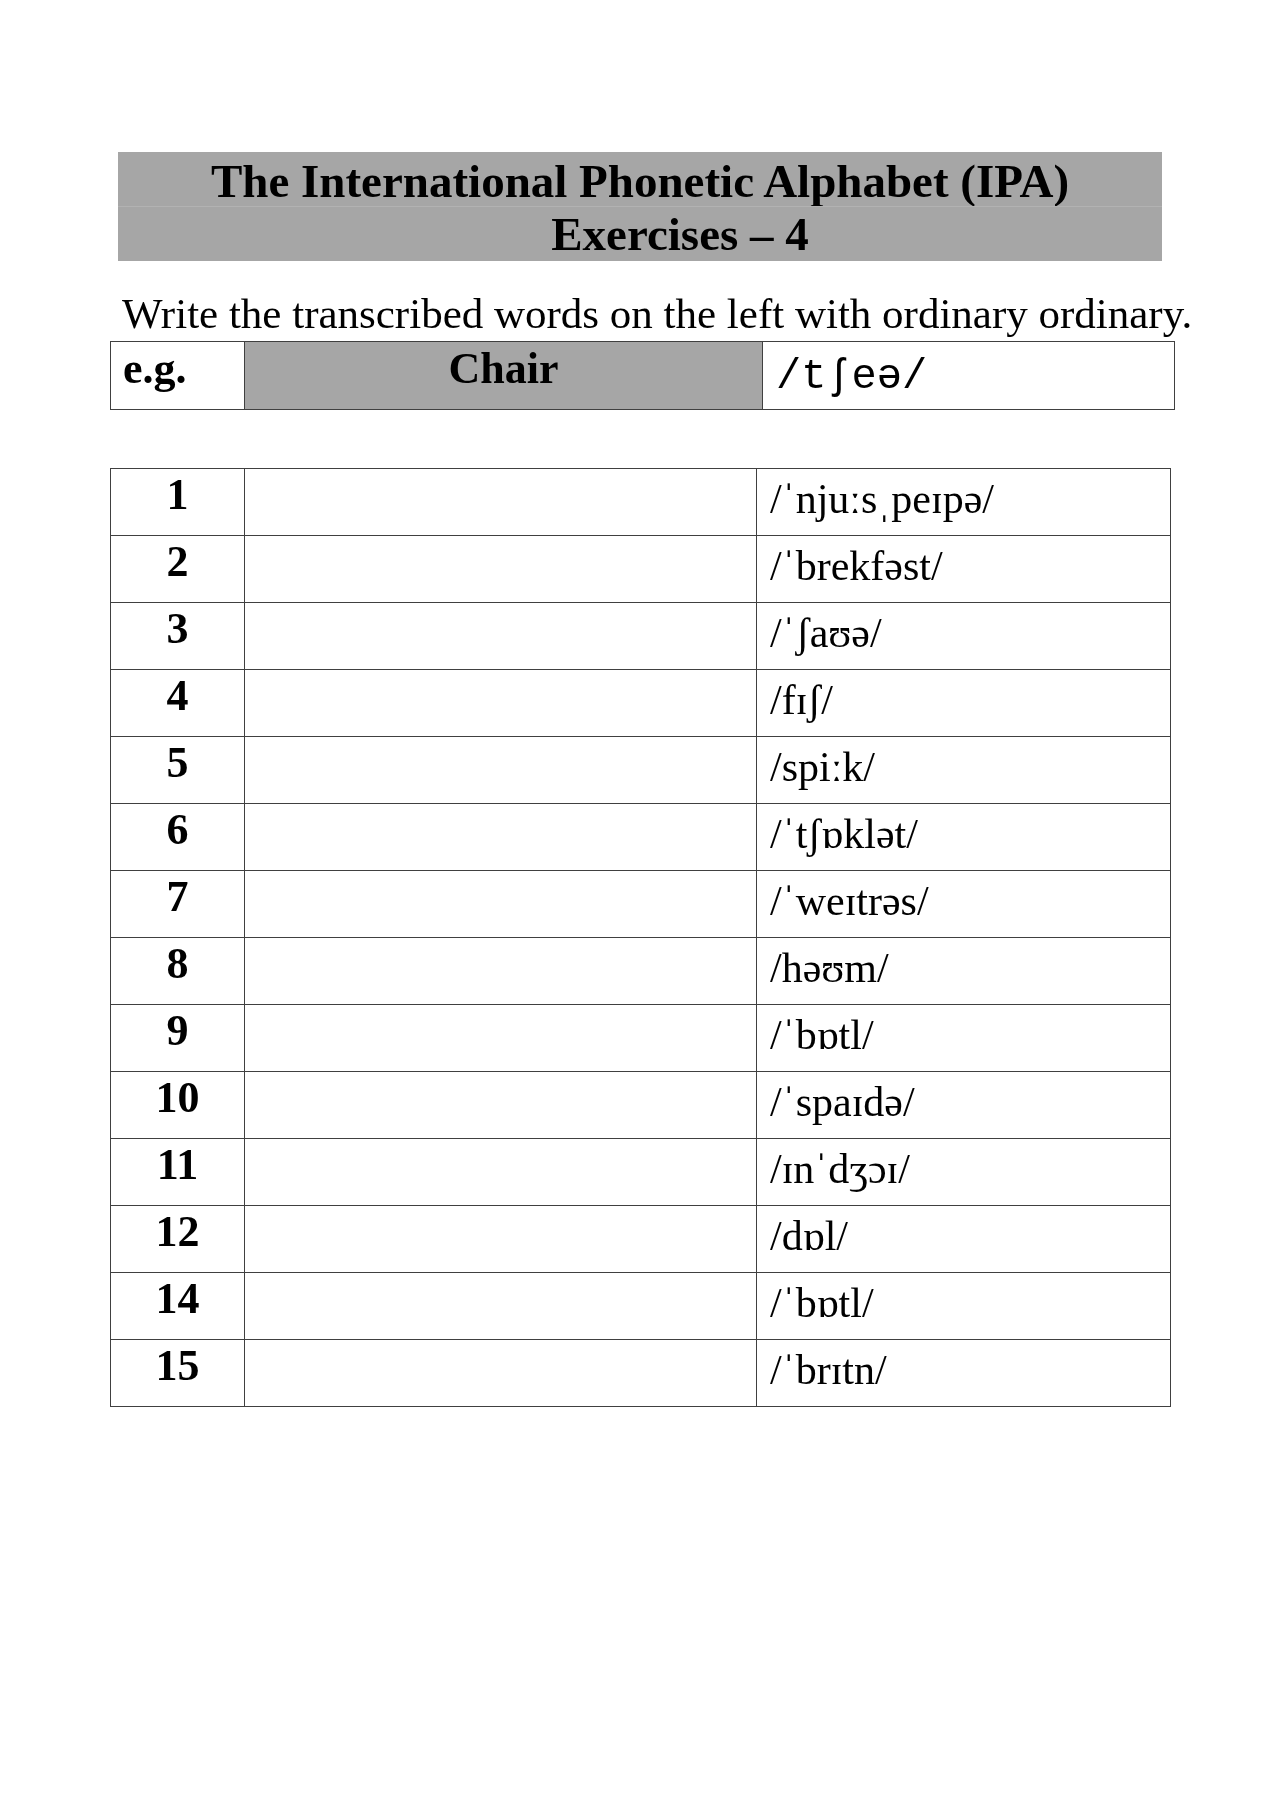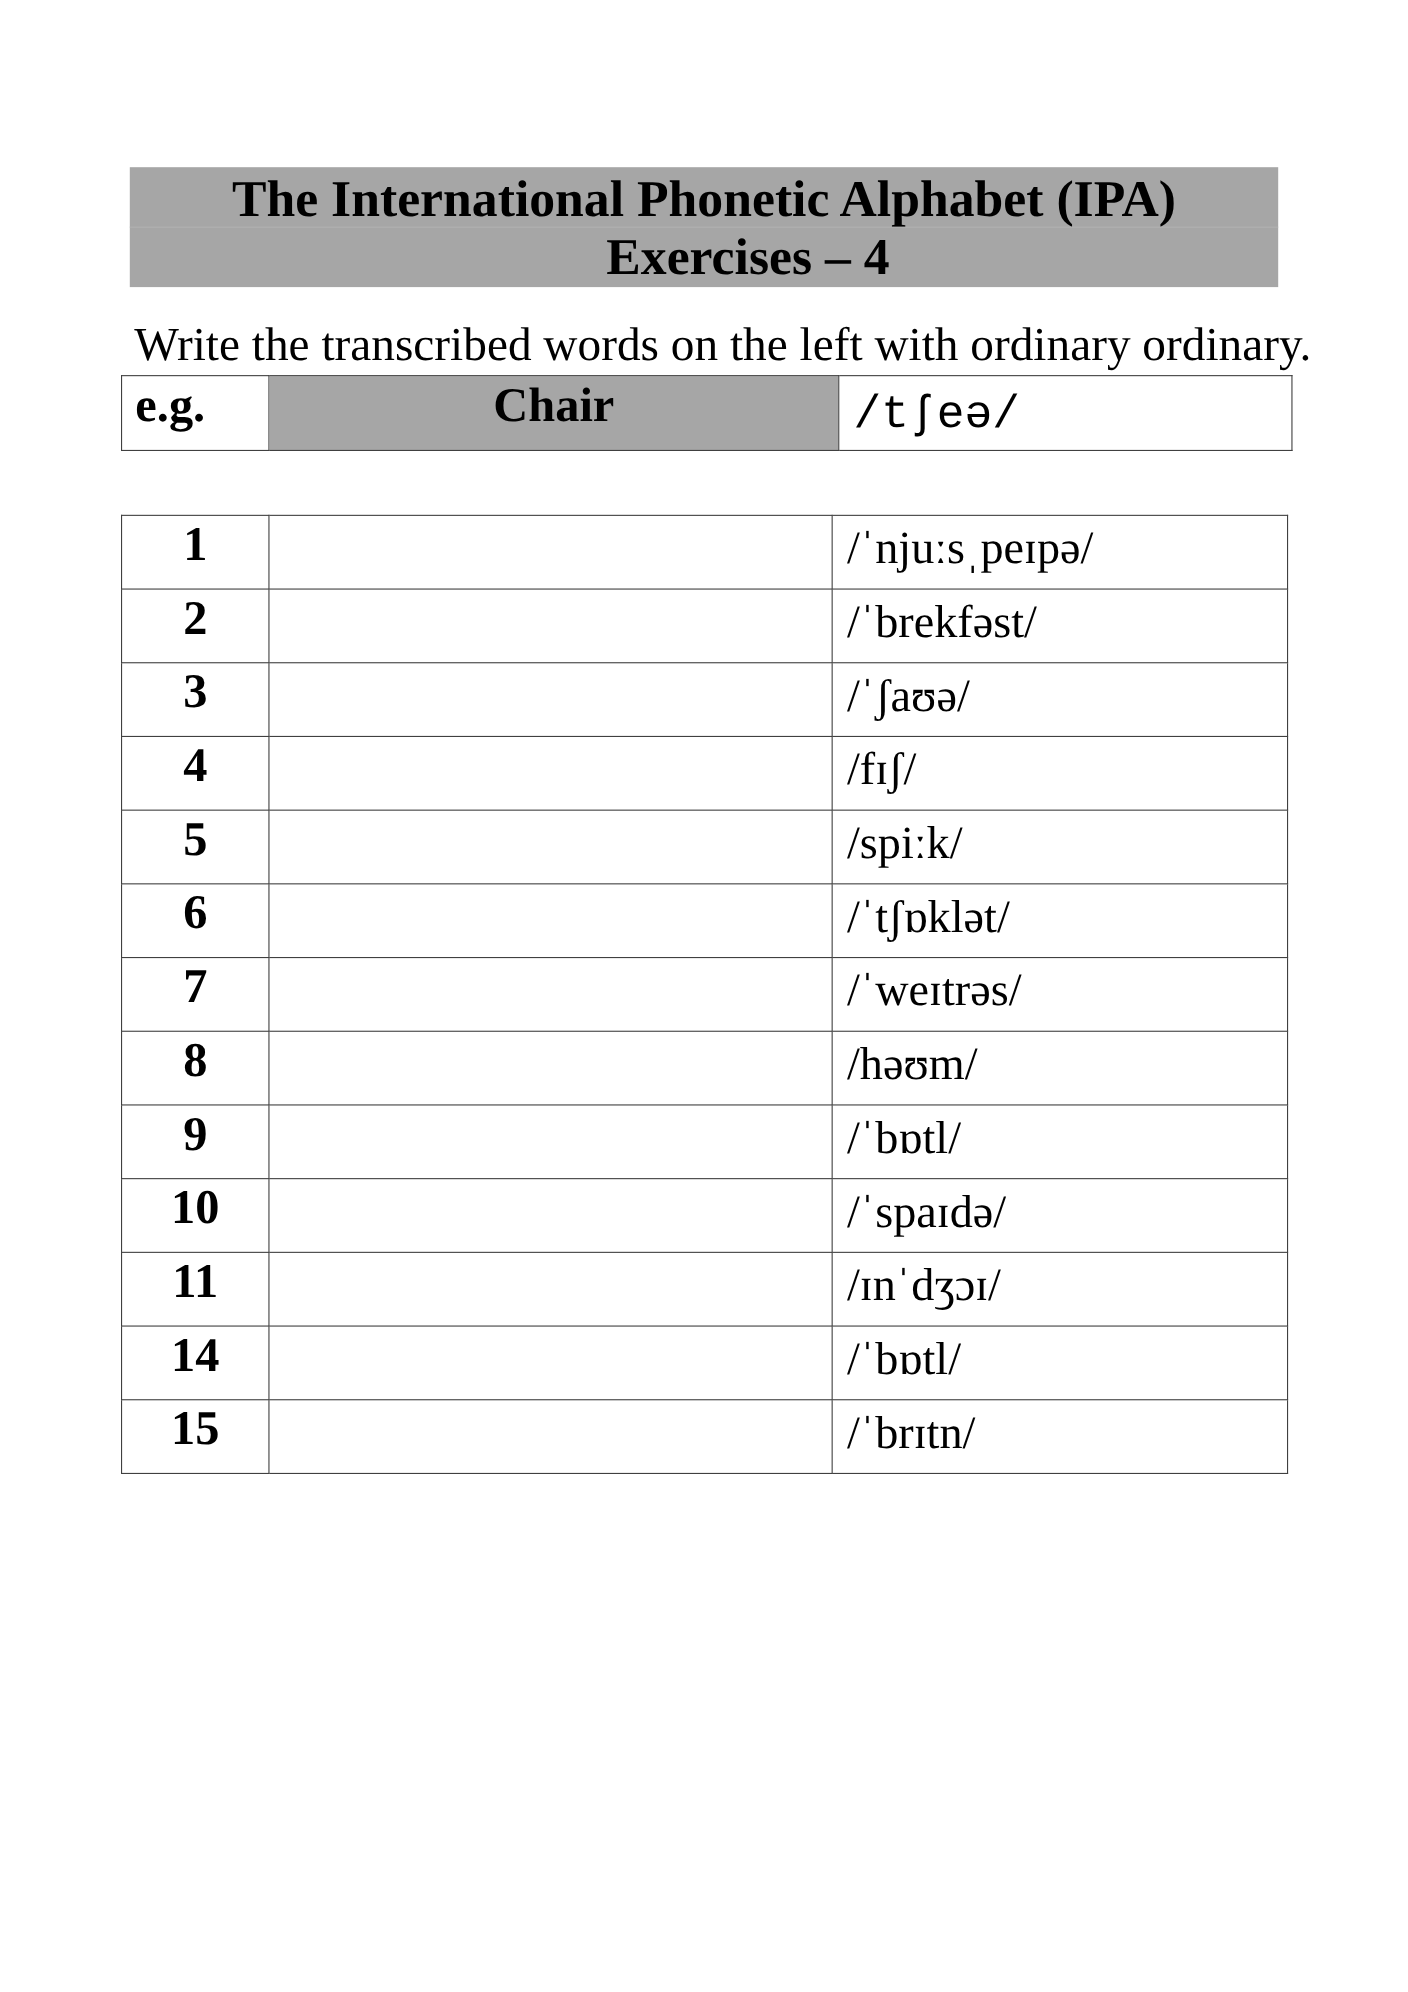--- a/index.html
+++ b/index.html
@@ -206,20 +206,25 @@
     <td class="num">10</td>
     <td class="answer"></td>
     <td class="ipa">/ˈspaɪdə/</td>
   </tr>
   <tr>
     <td class="num">11</td>
     <td class="answer"></td>
     <td class="ipa">/ɪnˈdʒɔɪ/</td>
   </tr>
   <tr>
+    <td class="num">12</td>
+    <td class="answer"></td>
+    <td class="ipa">/dɒl/</td>
+  </tr>
+  <tr>
     <td class="num">14</td>
     <td class="answer"></td>
     <td class="ipa">/ˈbɒtl/</td>
   </tr>
   <tr>
     <td class="num">15</td>
     <td class="answer"></td>
     <td class="ipa">/ˈbrɪtn/</td>
   </tr>
 </tbody>

